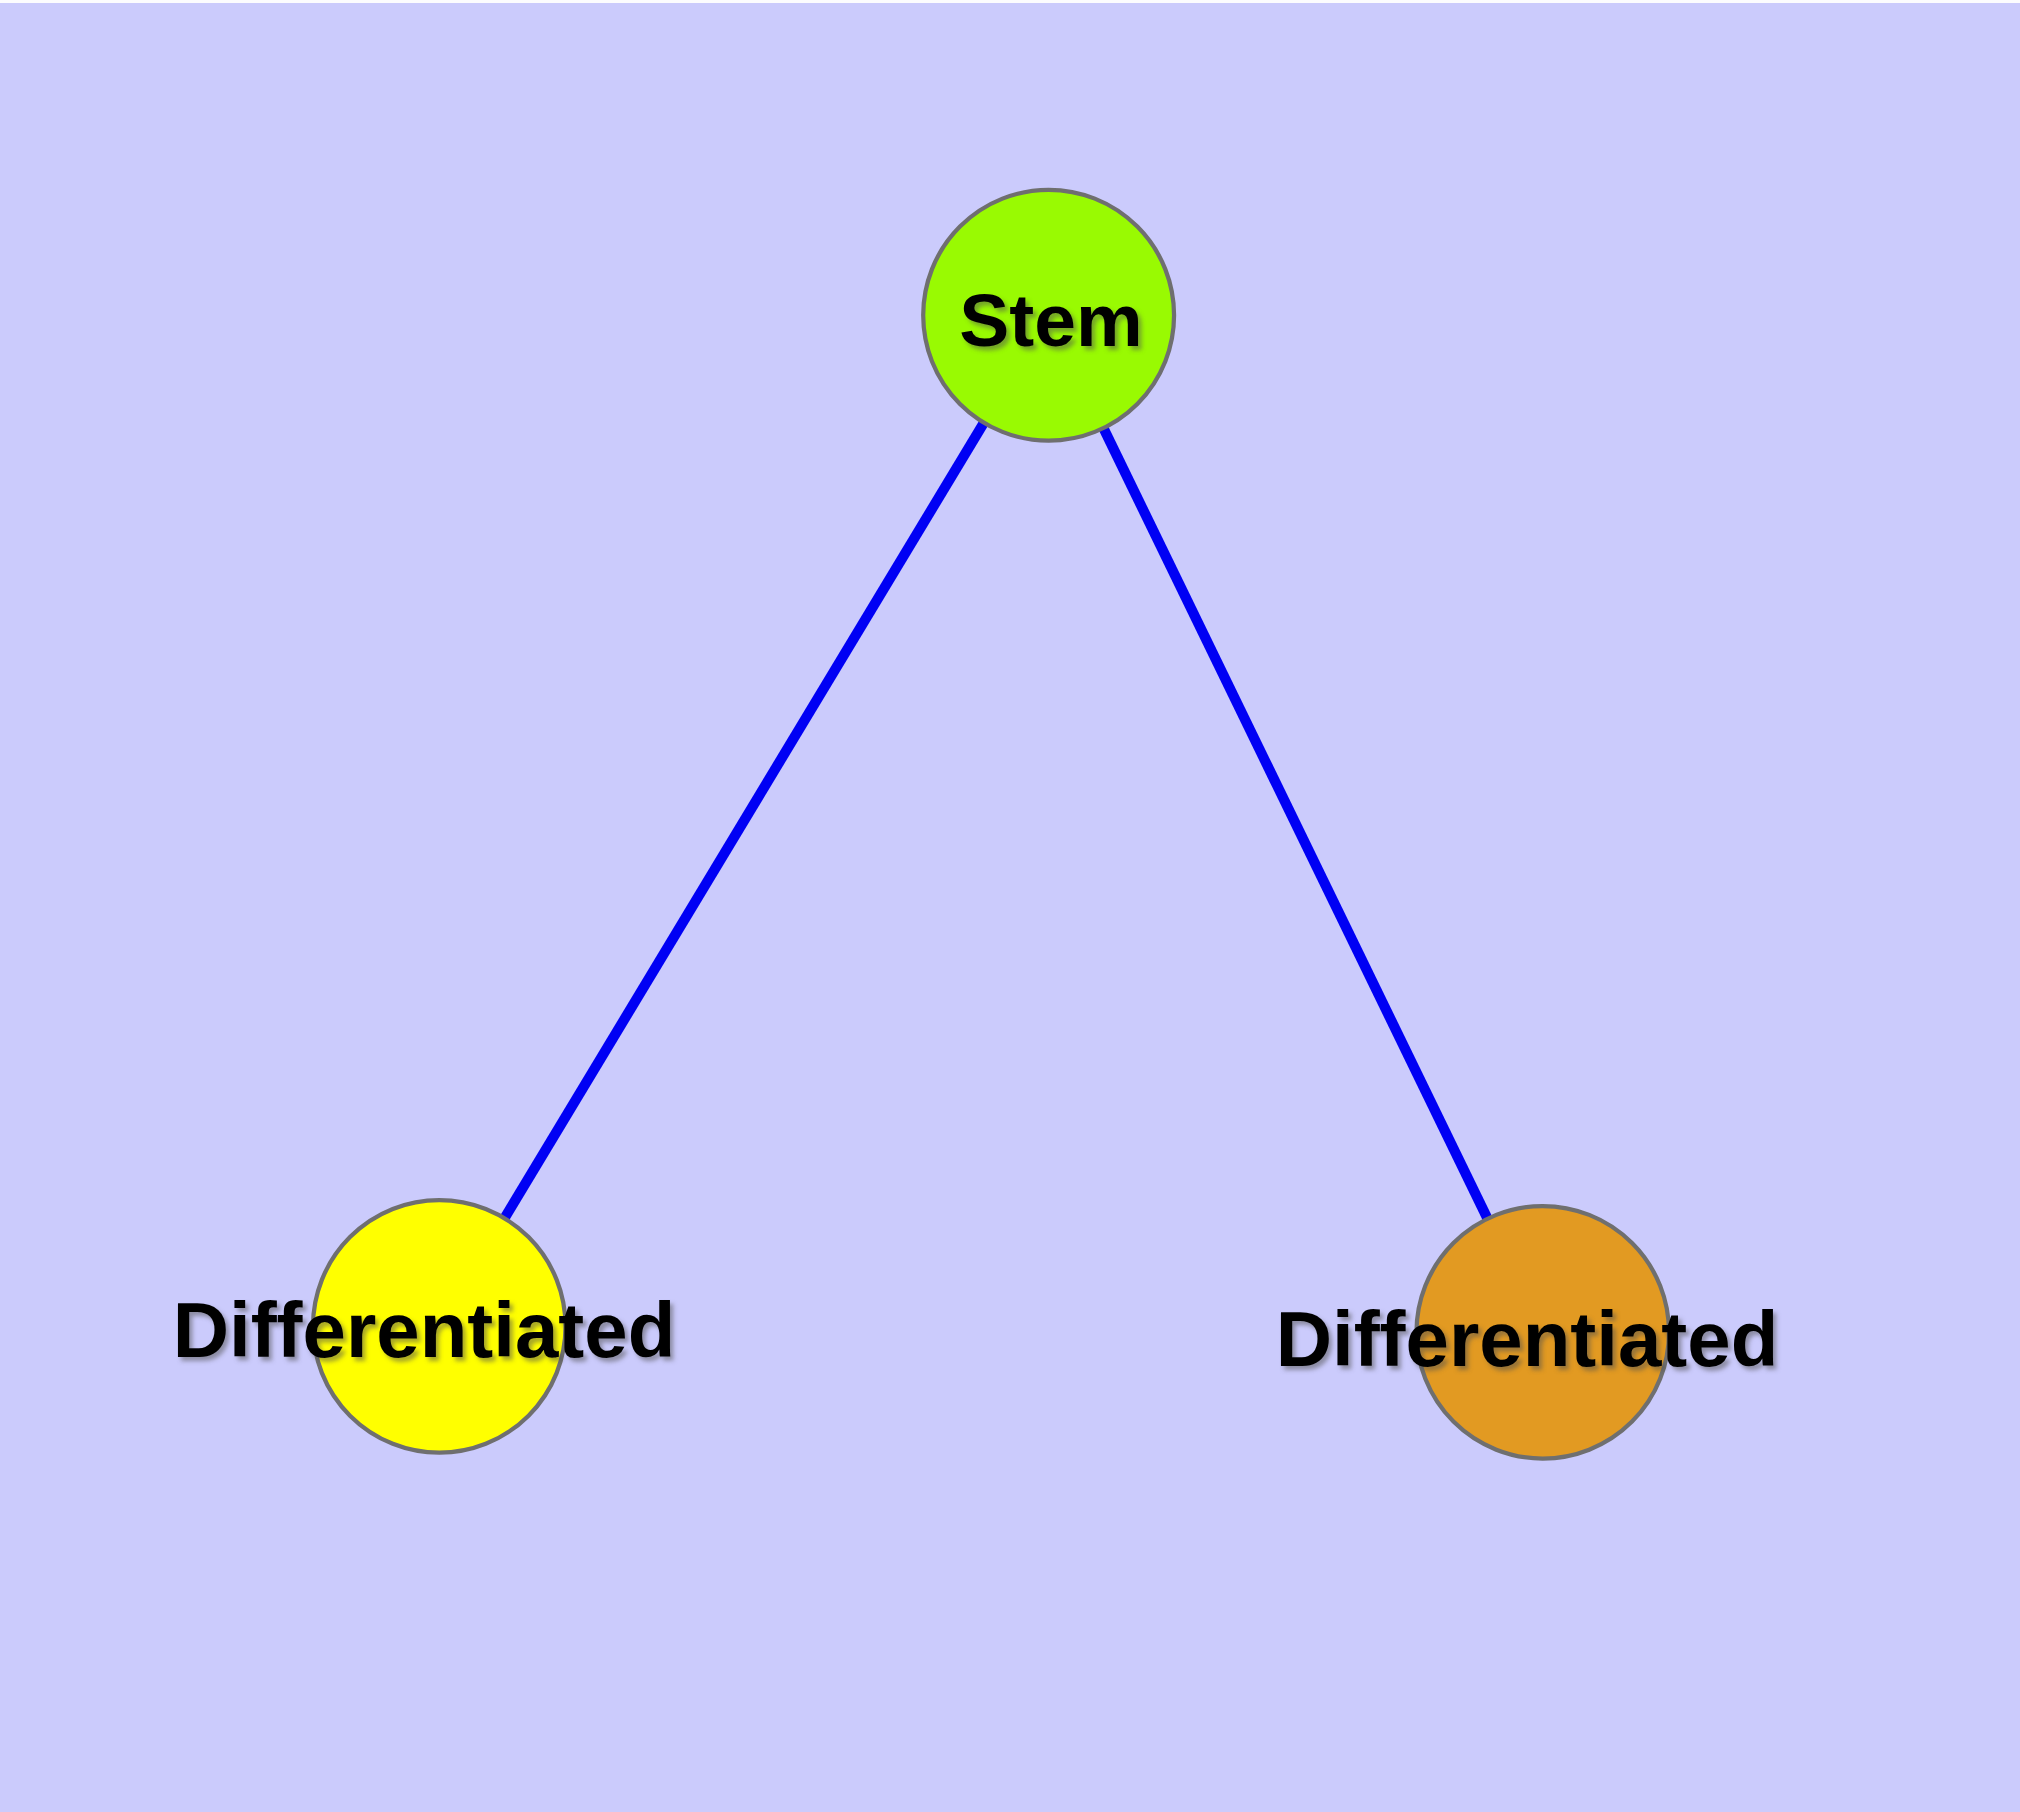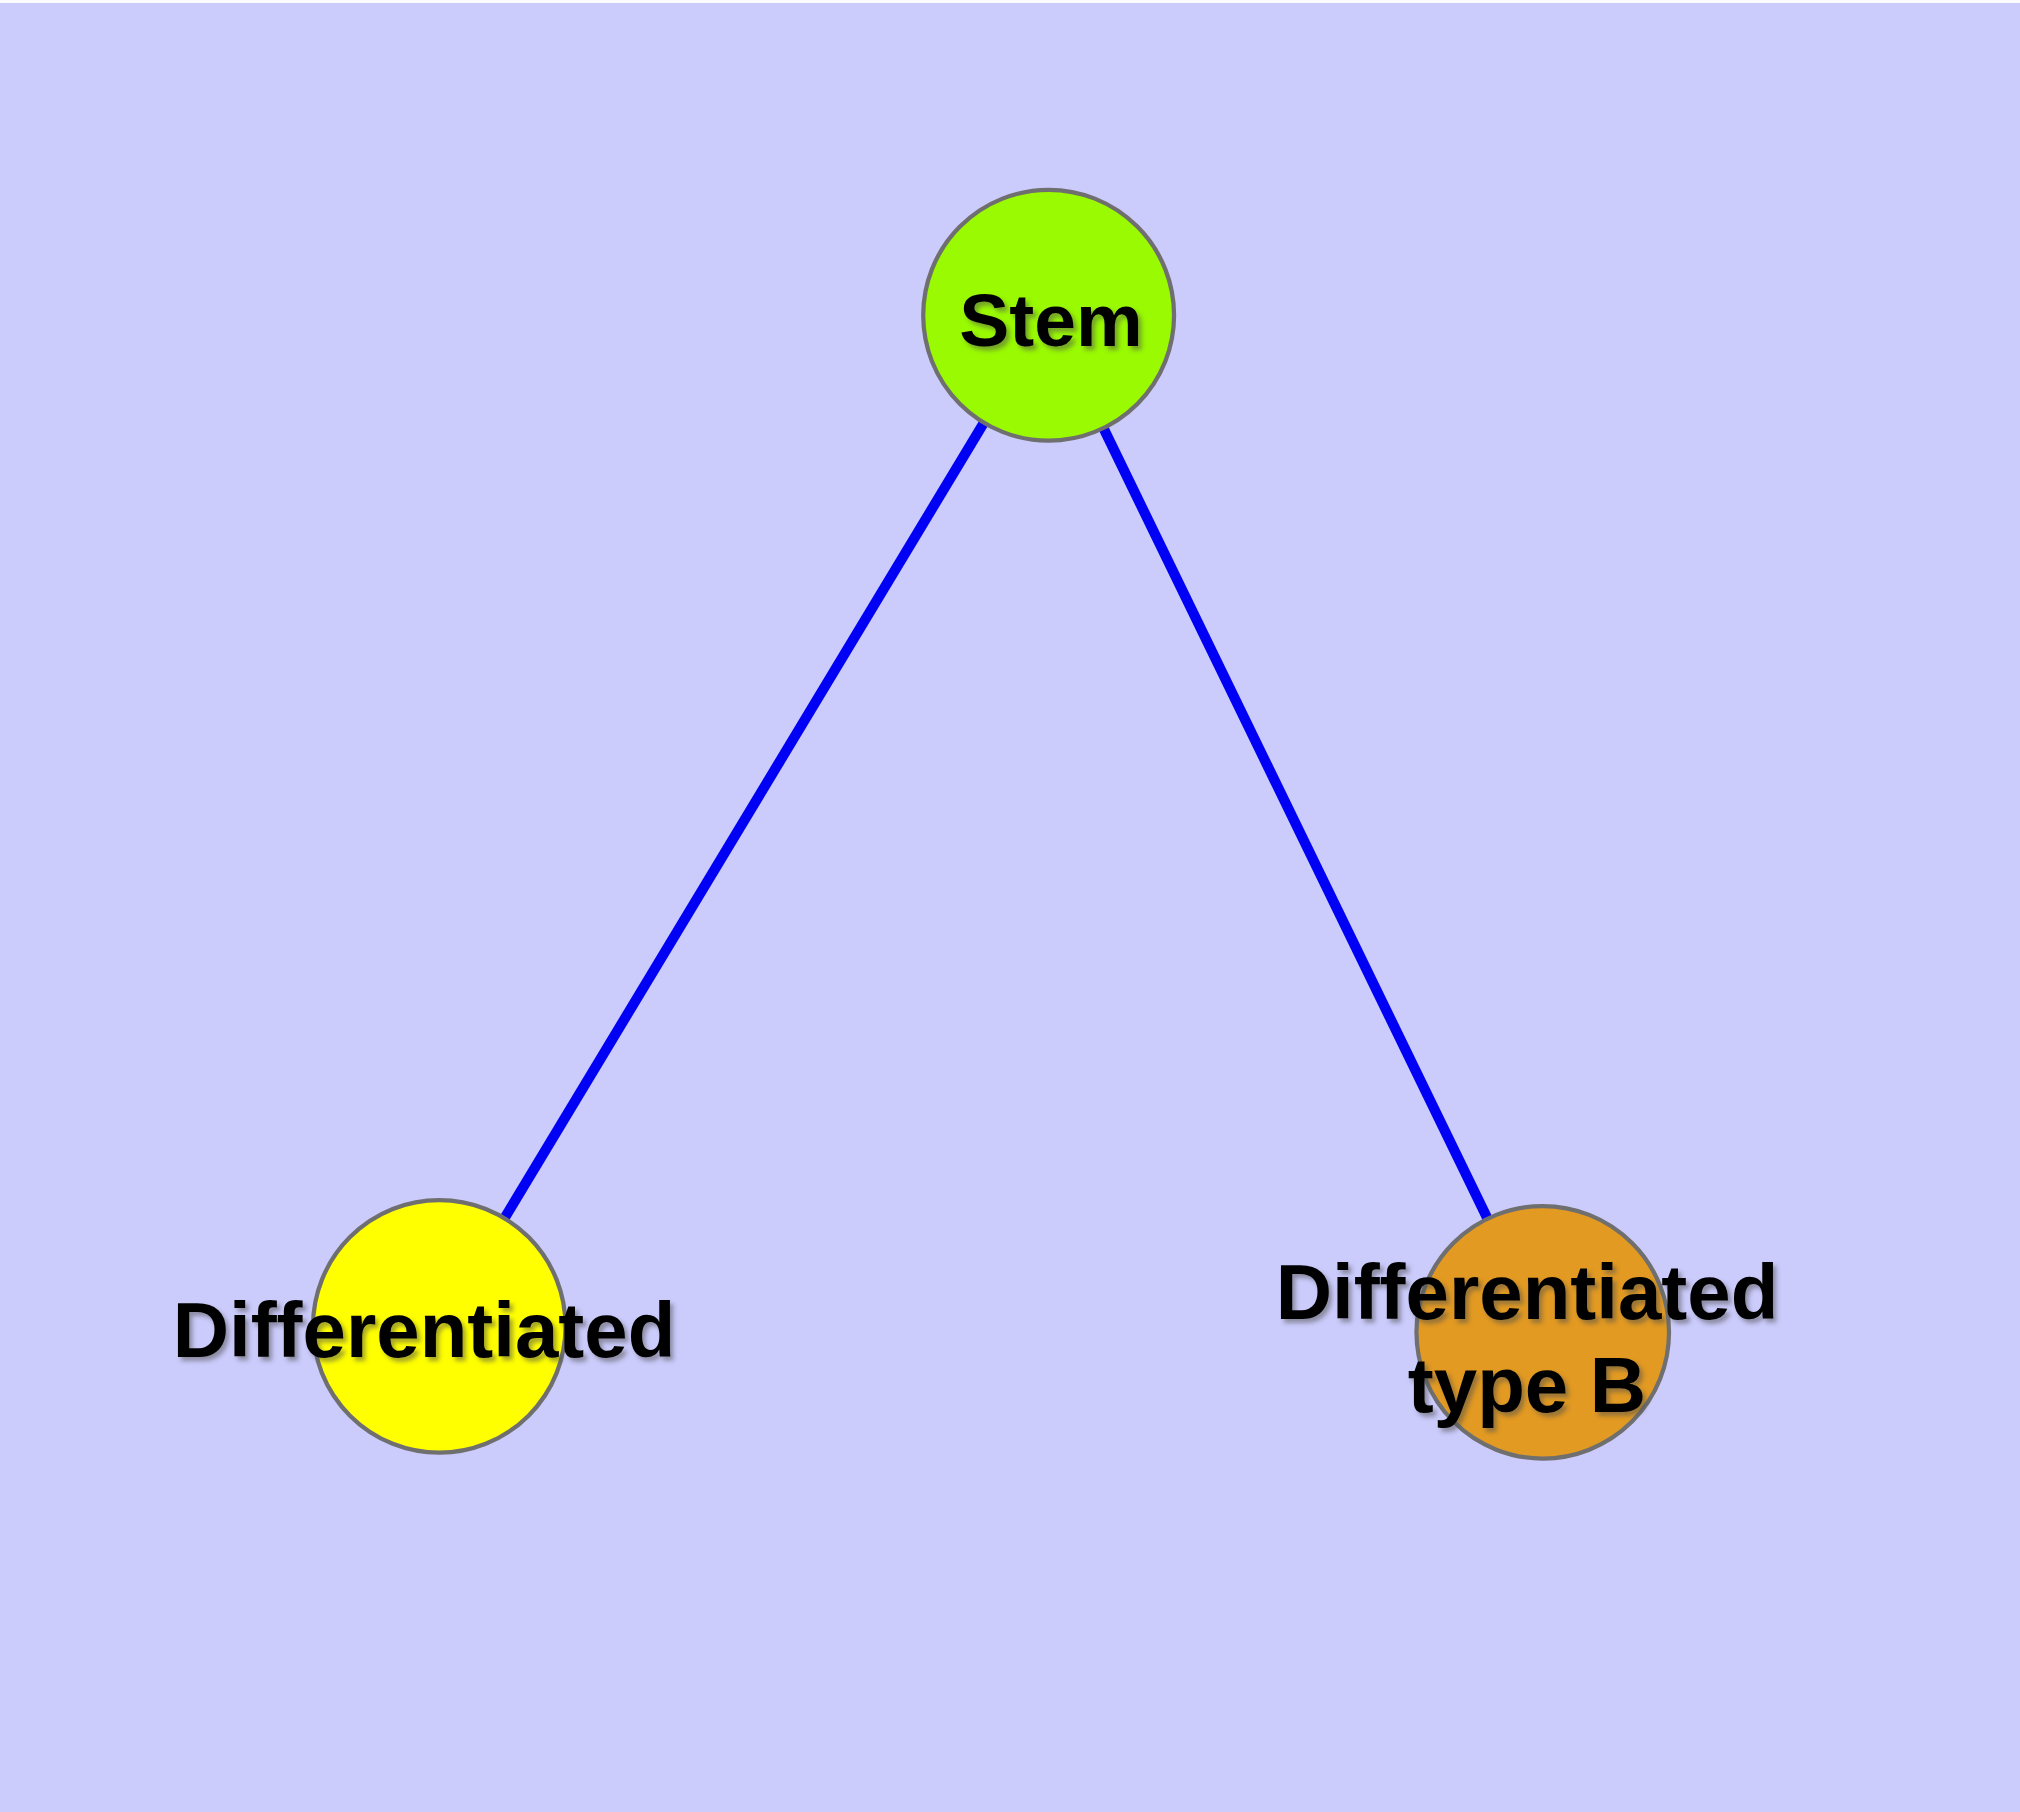--- a/index.html
+++ b/index.html
@@ -34,21 +34,20 @@
   .edge {
     stroke-width: 12px;
     fill: none;
   }
   .node {
     stroke-width: 5px;
   }
   .node-label {
     position: absolute;
     transform: translate(-50%, -50%);
-    text-align: center;
     font-weight: bold;
     color: #000000;
     line-height: 93px;
     white-space: nowrap;
     text-shadow: 3.4px 4.2px 4.2px rgba(80, 80, 80, 0.5);
     z-index: 3;
   }
   .label-line {
     display: block;
   }
@@ -91,17 +90,16 @@
   <div class="node-label label-stem">
     <span class="label-line">Stem</span>
   </div>
 
   <div class="node-label label-a">
     <span class="label-line">Differentiated</span>
   </div>
 
   <div class="node-label label-b">
     <span class="label-line">Differentiated</span>
-    <span class="label-line">type B</span>
   </div>
 
 </div>
 
 
 </body></html>

